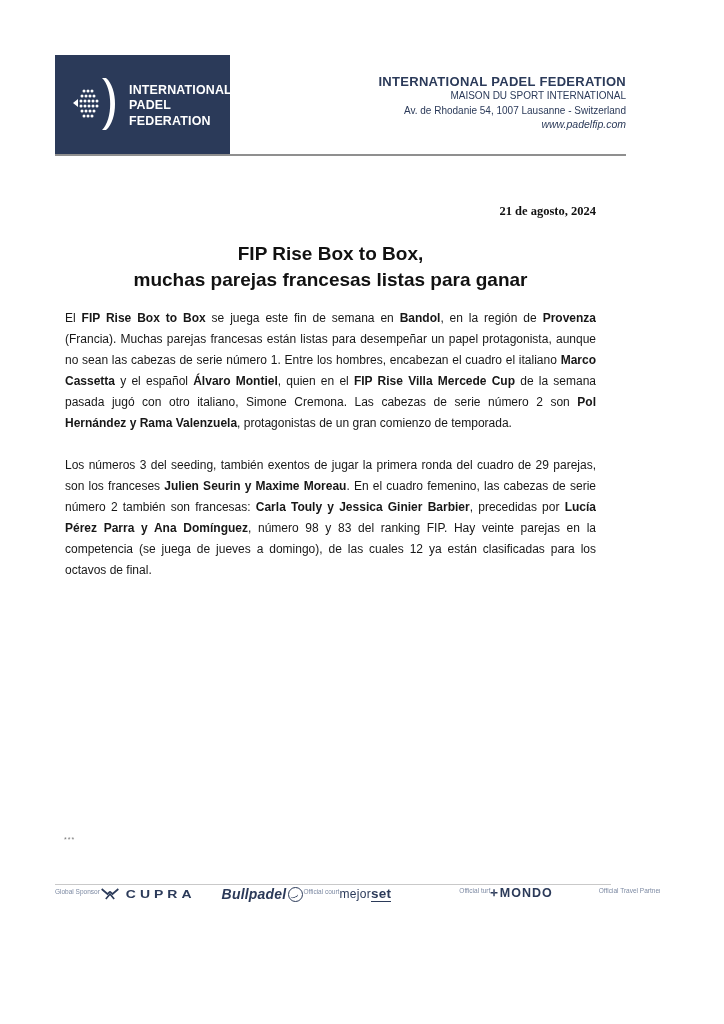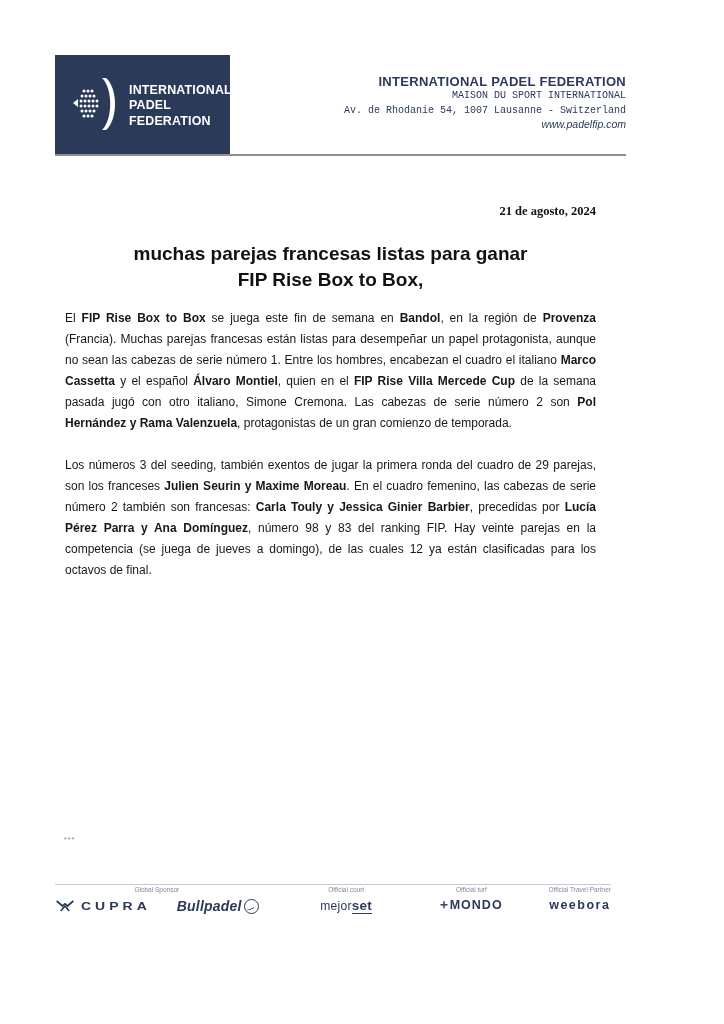--- a/index.html
+++ b/index.html
@@ -7,39 +7,39 @@
         font-family:"Liberation Sans",sans-serif;color:#1c1c1e;}
 
   
   .logo-box{position:absolute;left:55px;top:55px;width:175px;height:100px;background:#2b3a59;
             display:flex;align-items:center;justify-content:flex-start;padding-left:14px;box-sizing:border-box;}
   .logo-mark{width:52px;height:58px;flex:0 0 auto;margin-right:8px;}
   .logo-text{color:#ffffff;font-weight:bold;font-size:13.5px;line-height:1.12;
              letter-spacing:.2px;transform:scaleX(.92);transform-origin:left center;}
   .hdr-right{position:absolute;right:34px;top:74px;width:330px;text-align:right;color:#2b3a59;}
   .hdr-org{font-weight:bold;font-size:13px;letter-spacing:.3px;}
-  .hdr-line{font-size:10px;line-height:1.45;font-family:Liberation Mono, monospace;}
+  .hdr-line{font-size:10px;line-height:1.45;}
   .hdr-web{font-size:10.5px;font-style:italic;}
   .hdr-rule{position:absolute;left:55px;right:34px;top:154px;height:2px;background:#8f8f8f;}
 
   
   .date{position:absolute;right:64px;top:204px;font-family:"Liberation Serif",serif;
         font-weight:bold;font-size:12.5px;color:#111;}
   .title{position:absolute;left:65px;right:64px;top:241px;text-align:center;
          font-weight:bold;font-size:19px;line-height:1.35;color:#111;}
   .body-text{position:absolute;left:65px;right:64px;top:308px;font-size:12px;
              line-height:21px;text-align:justify;color:#171717;}
   .body-text p{margin:0 0 21px 0;}
   .b{font-weight:bold;}
   .end-marker{position:absolute;left:64px;top:836px;font-size:7px;color:#7a7a7a;letter-spacing:1px;}
 
   
   .ftr-rule{position:absolute;left:55px;right:49px;top:884px;height:1px;background:#c9c9c9;}
   .footer{position:absolute;left:55px;right:49px;top:886px;display:flex;align-items:flex-start;}
-  .ftr-group{display:flex;flex-direction:column;align-items:center;justify-content:space-between;}
+  .ftr-group{display:flex;flex-direction:row;align-items:center;justify-content:space-between;}
   .ftr-label{font-size:6.5px;color:#7d8aa3;margin-bottom:5px;white-space:nowrap;}
   .ftr-logos{display:flex;align-items:center;gap:26px;}
   .spacer{flex:1;}
   .lg{color:#2b3a59;white-space:nowrap;display:flex;align-items:center;}
   .cupra-text{font-weight:bold;font-size:14px;letter-spacing:4px;transform:scaleY(.8);}
   .bullpadel-text{font-weight:bold;font-style:italic;font-size:14px;letter-spacing:.2px;}
   .ball-icon{display:inline-block;width:13px;height:13px;border:1.6px solid #2b3a59;border-radius:50%;
              margin-left:2px;position:relative;}
   .ball-icon::after{content:"";position:absolute;left:1px;top:5px;width:8px;height:4px;
              border-bottom:1.5px solid #2b3a59;border-radius:50%;transform:rotate(-20deg);}
@@ -99,22 +99,22 @@
     <div class="hdr-line">MAISON DU SPORT INTERNATIONAL</div>
     <div class="hdr-line">Av. de Rhodanie 54, 1007 Lausanne - Switzerland</div>
     <div class="hdr-web">www.padelfip.com</div>
   </div>
 
   <div class="hdr-rule"></div>
 
   <div class="date">21 de agosto, 2024</div>
 
   <div class="title">
+    <div>FIP Rise Box to Box,</div>
     <div>muchas parejas francesas listas para ganar</div>
-    <div>FIP Rise Box to Box,</div>
   </div>
 
   <div class="body-text">
     <p><span>El </span><span class="b">FIP Rise Box to Box</span><span> se juega este fin de semana en </span><span class="b">Bandol</span><span>, en la región de </span><span class="b">Provenza</span><span> (Francia). Muchas parejas francesas están listas para desempeñar un papel protagonista, aunque no sean las cabezas de serie número 1. Entre los hombres, encabezan el cuadro el italiano </span><span class="b">Marco Cassetta</span><span> y el español </span><span class="b">Álvaro Montiel</span><span>, quien en el </span><span class="b">FIP Rise Villa Mercede Cup</span><span> de la semana pasada jugó con otro italiano, Simone Cremona. Las cabezas de serie número 2 son </span><span class="b">Pol Hernández y Rama Valenzuela</span><span>, protagonistas de un gran comienzo de temporada.</span></p>
     <p><span>Los números 3 del seeding, también exentos de jugar la primera ronda del cuadro de 29 parejas, son los franceses </span><span class="b">Julien Seurin y Maxime Moreau</span><span>. En el cuadro femenino, las cabezas de serie número 2 también son francesas: </span><span class="b">Carla Touly y Jessica Ginier Barbier</span><span>, precedidas por </span><span class="b">Lucía Pérez Parra y Ana Domínguez</span><span>, número 98 y 83 del ranking FIP. Hay veinte parejas en la competencia (se juega de jueves a domingo), de las cuales 12 ya están clasificadas para los octavos de final.</span></p>
   </div>
 
   <div class="end-marker">***</div>
 
   <div class="ftr-rule"></div>

